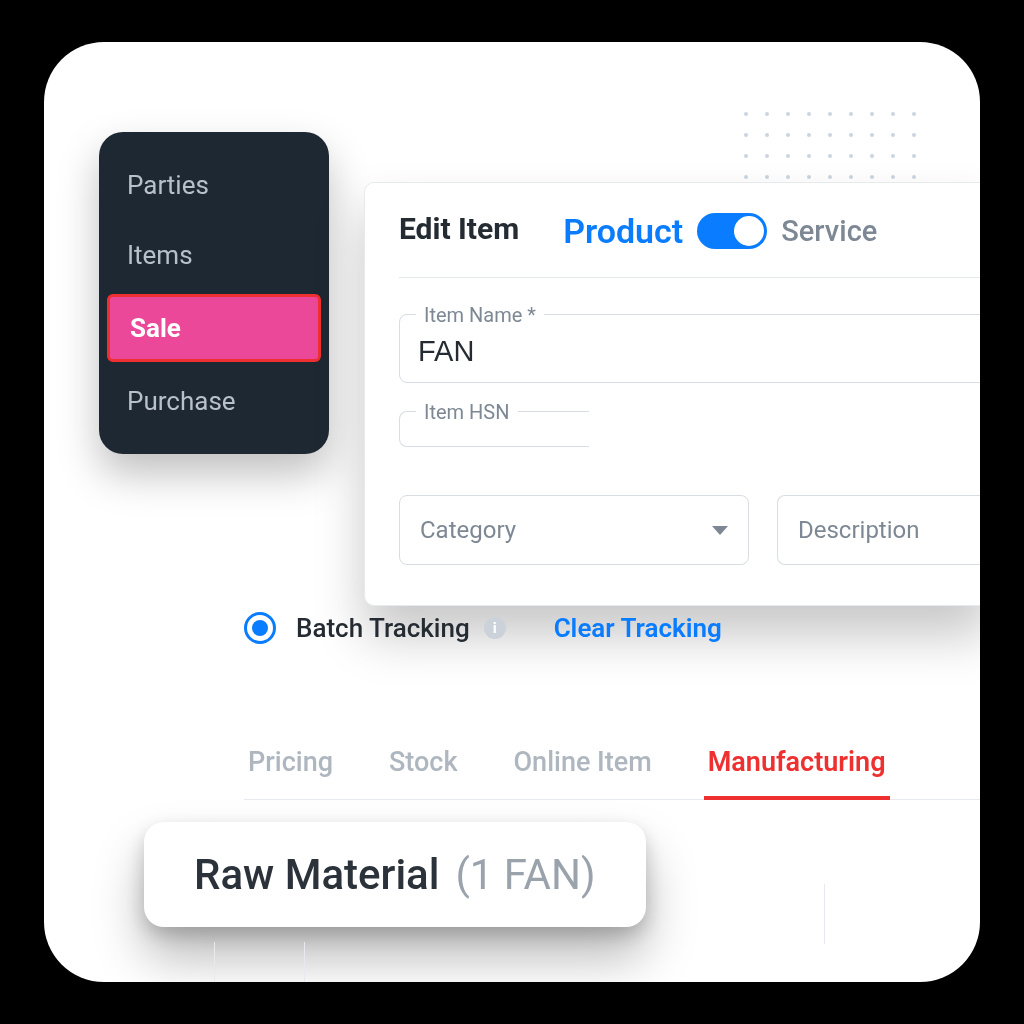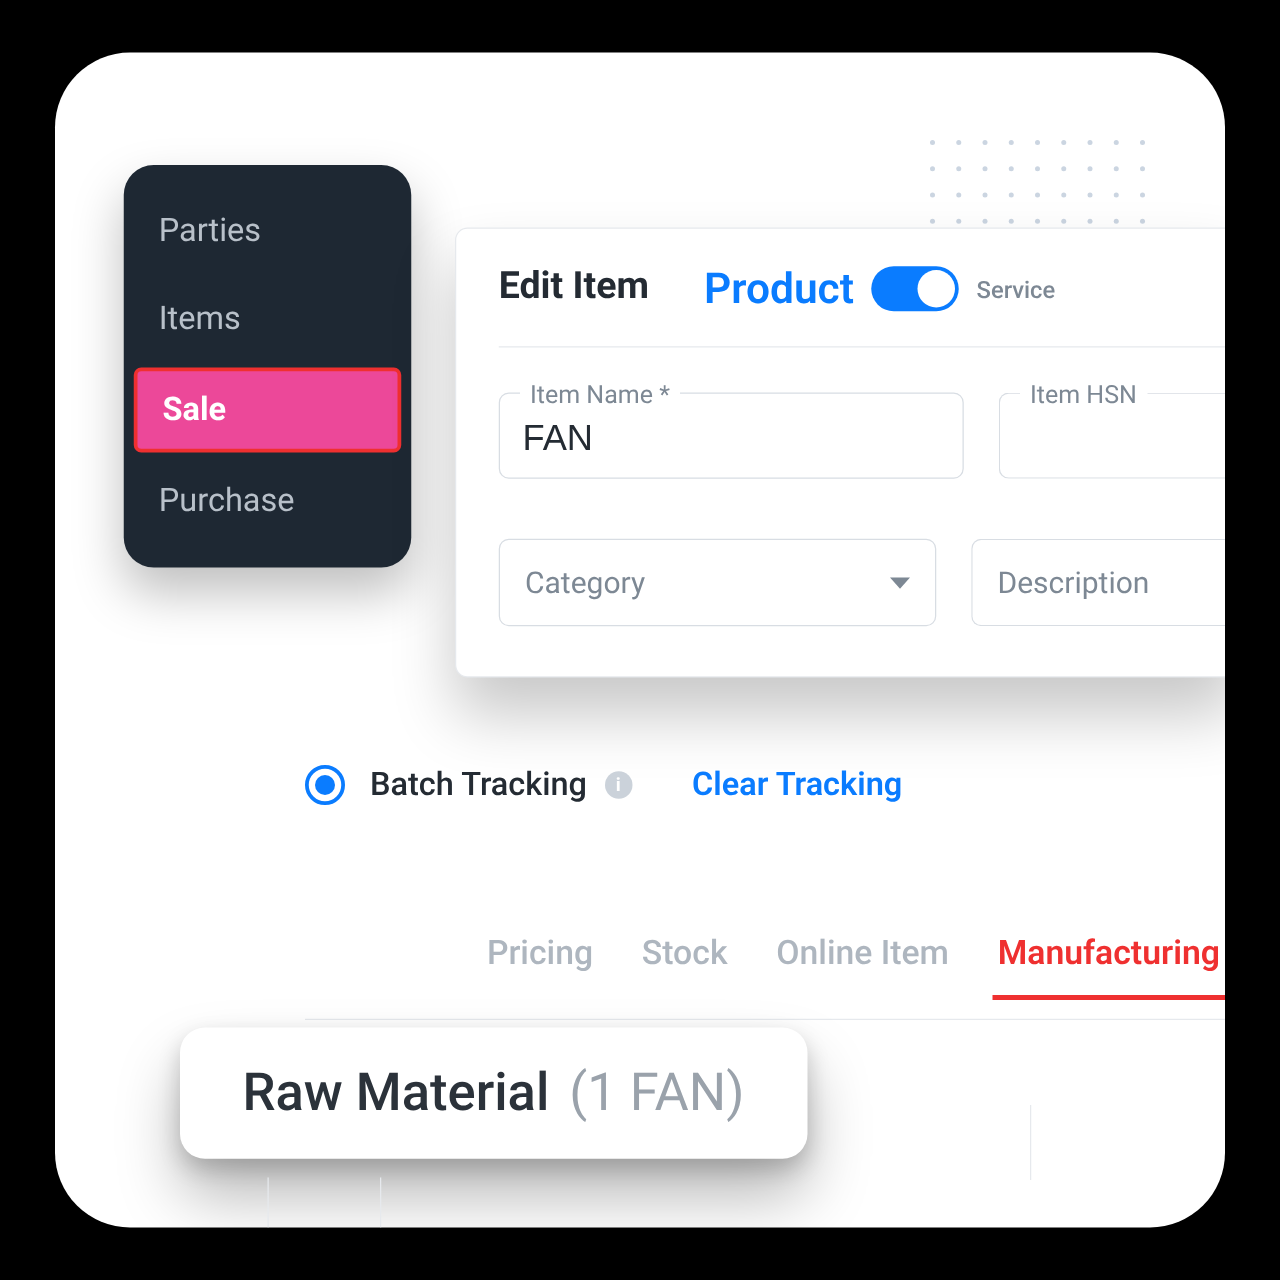--- a/index.html
+++ b/index.html
@@ -87,41 +87,42 @@
     font-weight: 700;
     color: #242b33;
   }
   .toggle-group {
     display: flex;
     align-items: center;
     gap: 14px;
     margin-left: 10px;
   }
   .toggle-label-on { color: #0a7cff; font-weight: 600; font-size: 34px; }
-  .toggle-label-off { color: #7d8894; font-weight: 500; font-size: 19px; }
+  .toggle-label-off { color: #7d8894; font-weight: 500; font-size: 29px; }
   .toggle {
     width: 70px; height: 36px;
     background: #0a7cff;
     border-radius: 20px;
     position: relative;
     cursor: pointer;
   }
   .toggle .knob {
     position: absolute;
     top: 3px; right: 3px;
     width: 30px; height: 30px;
     background: #fff;
     border-radius: 50%;
   }
 
   .form-row {
     display: flex;
     gap: 28px;
     margin-top: 36px;
     padding-right: 0;
+    flex-direction: column;
   }
   .field {
     position: relative;
     border: 1px solid #d8dde3;
     border-radius: 8px;
     padding: 20px 18px 14px 18px;
     min-width: 350px;
   }
   .field-label {
     position: absolute;
@@ -226,24 +227,23 @@
     cursor: pointer;
   }
 
   
   .tabs {
     position: absolute;
     top: 690px;
     left: 200px;
     right: 0;
     display: flex;
-    gap: 31px;
+    gap: 48px;
     border-bottom: 1px solid #e6e9ed;
-    padding-bottom: 16px;
-    justify-content: flex-end;
+    padding-bottom: 0;
   }
   .tab {
     color: #aeb6bf;
     font-size: 27px;
     font-weight: 500;
     padding: 14px 4px 18px 4px;
     cursor: pointer;
     border-bottom: 4px solid transparent;
     margin-bottom: -1px;
   }

